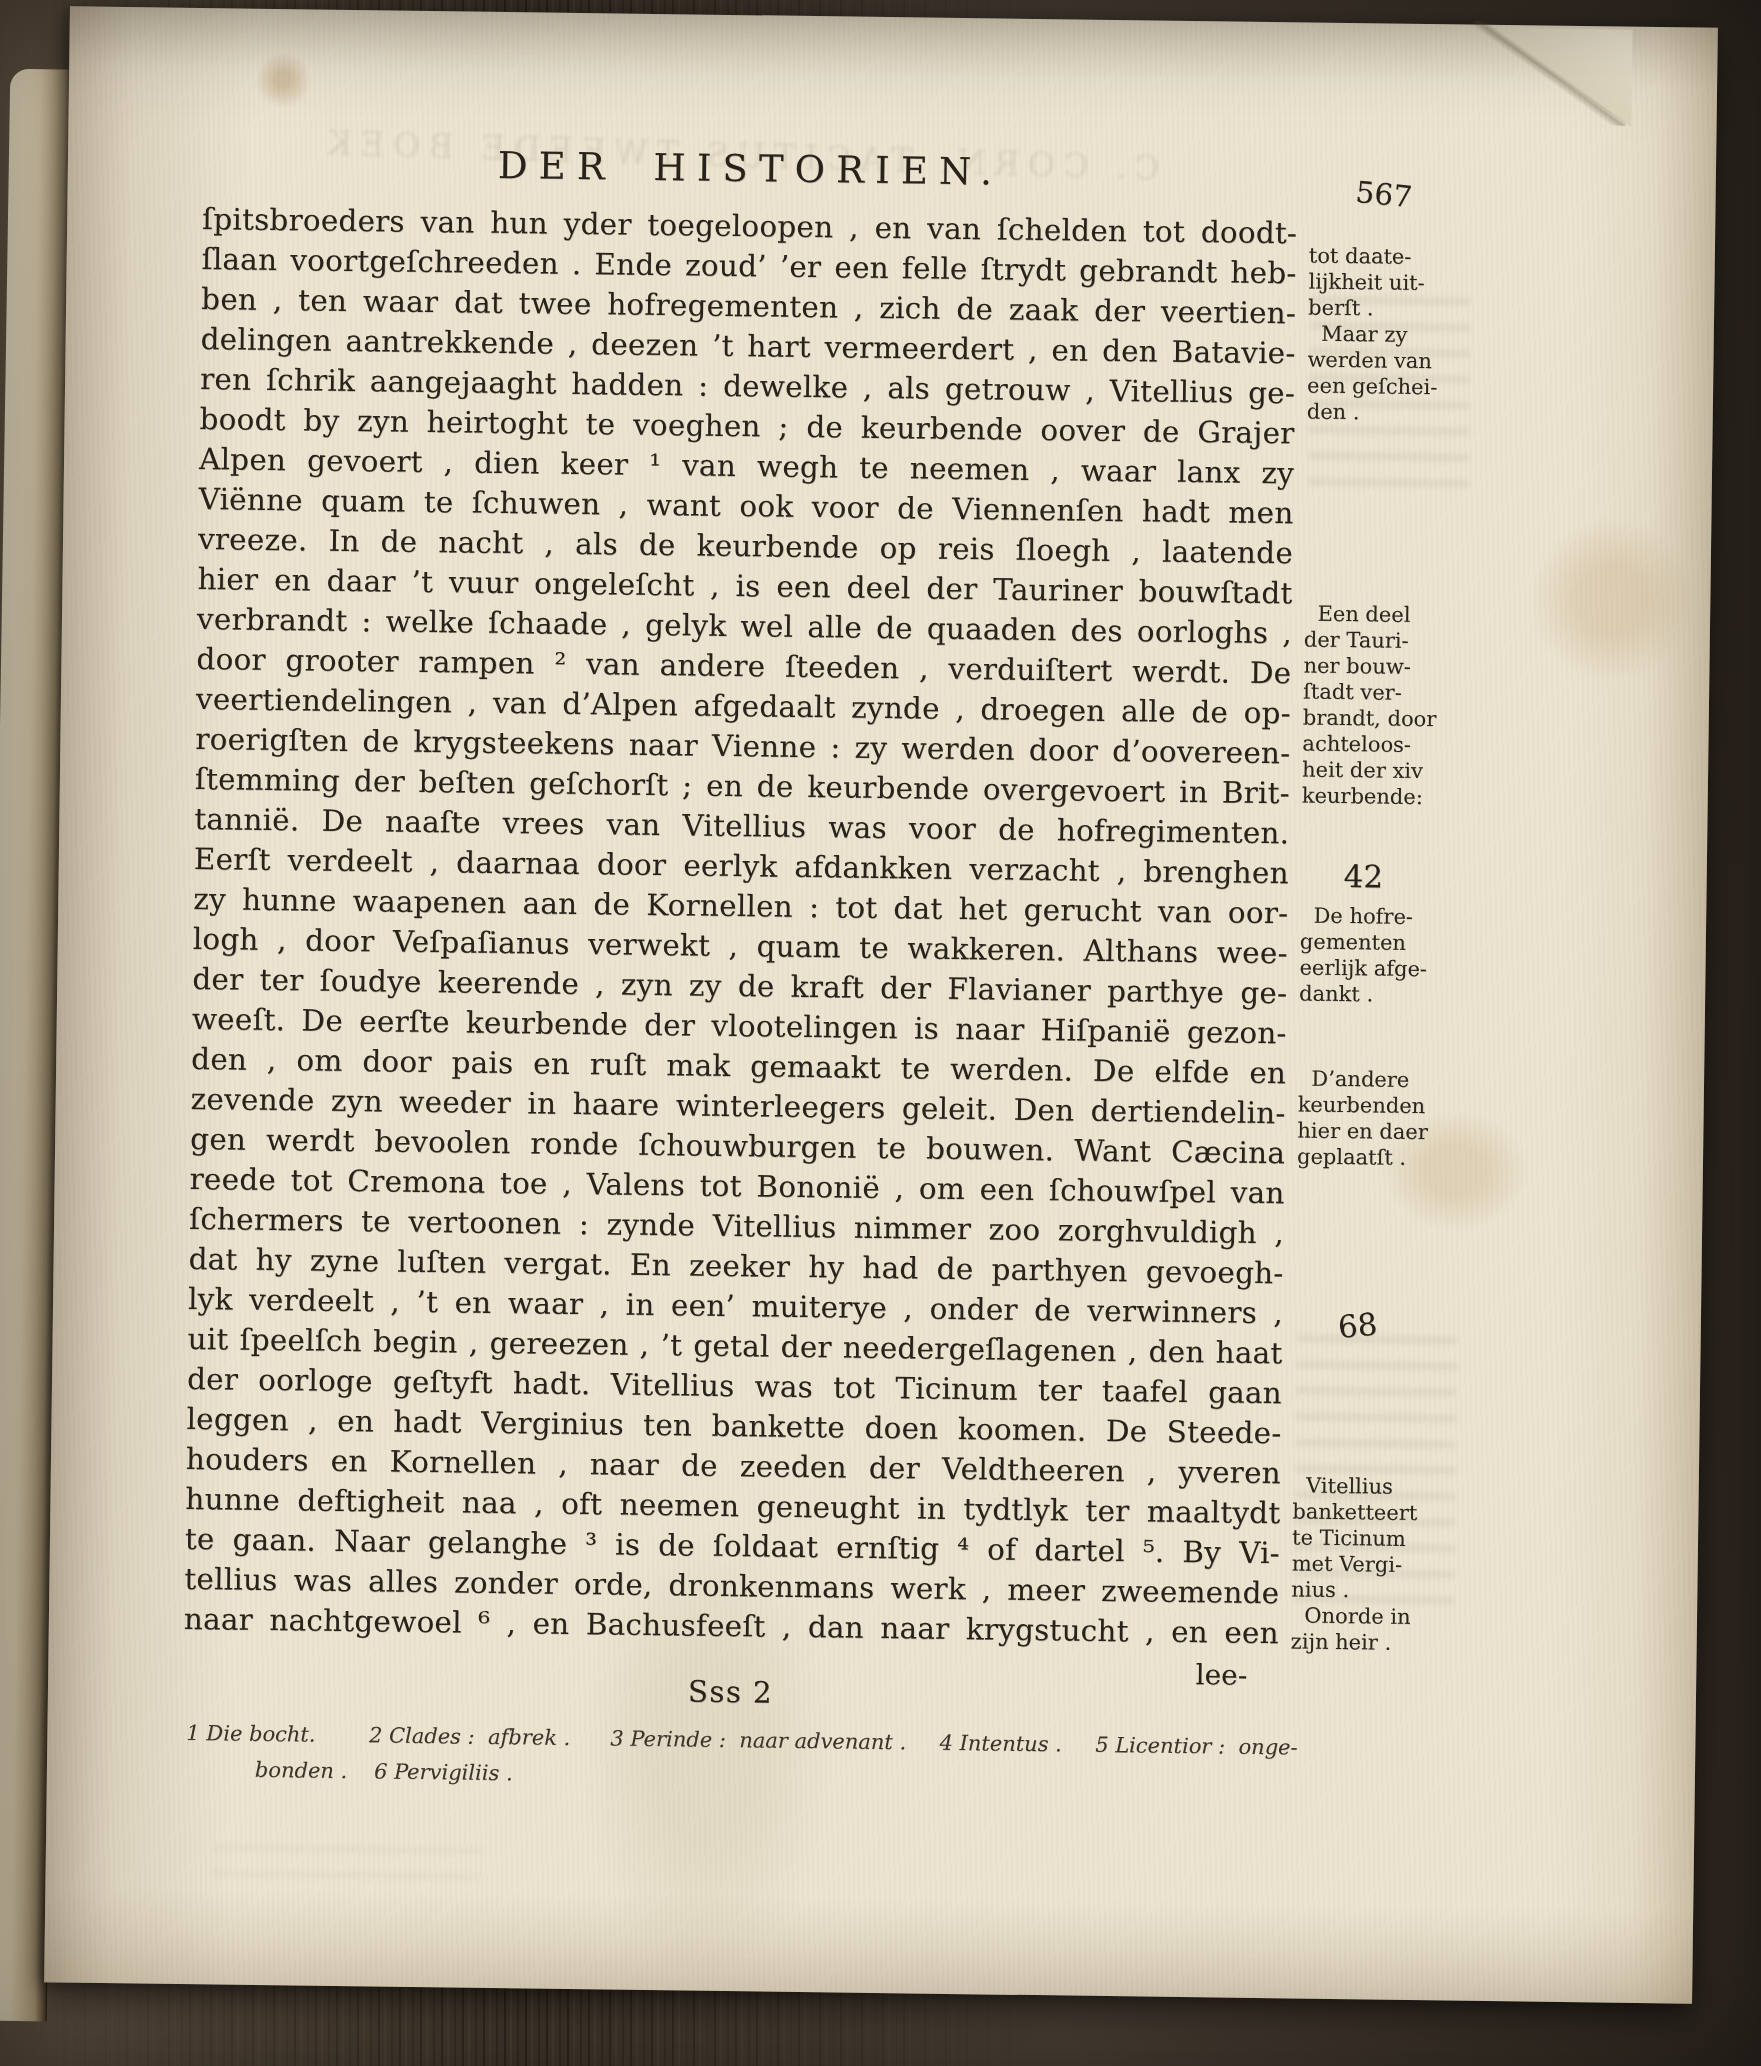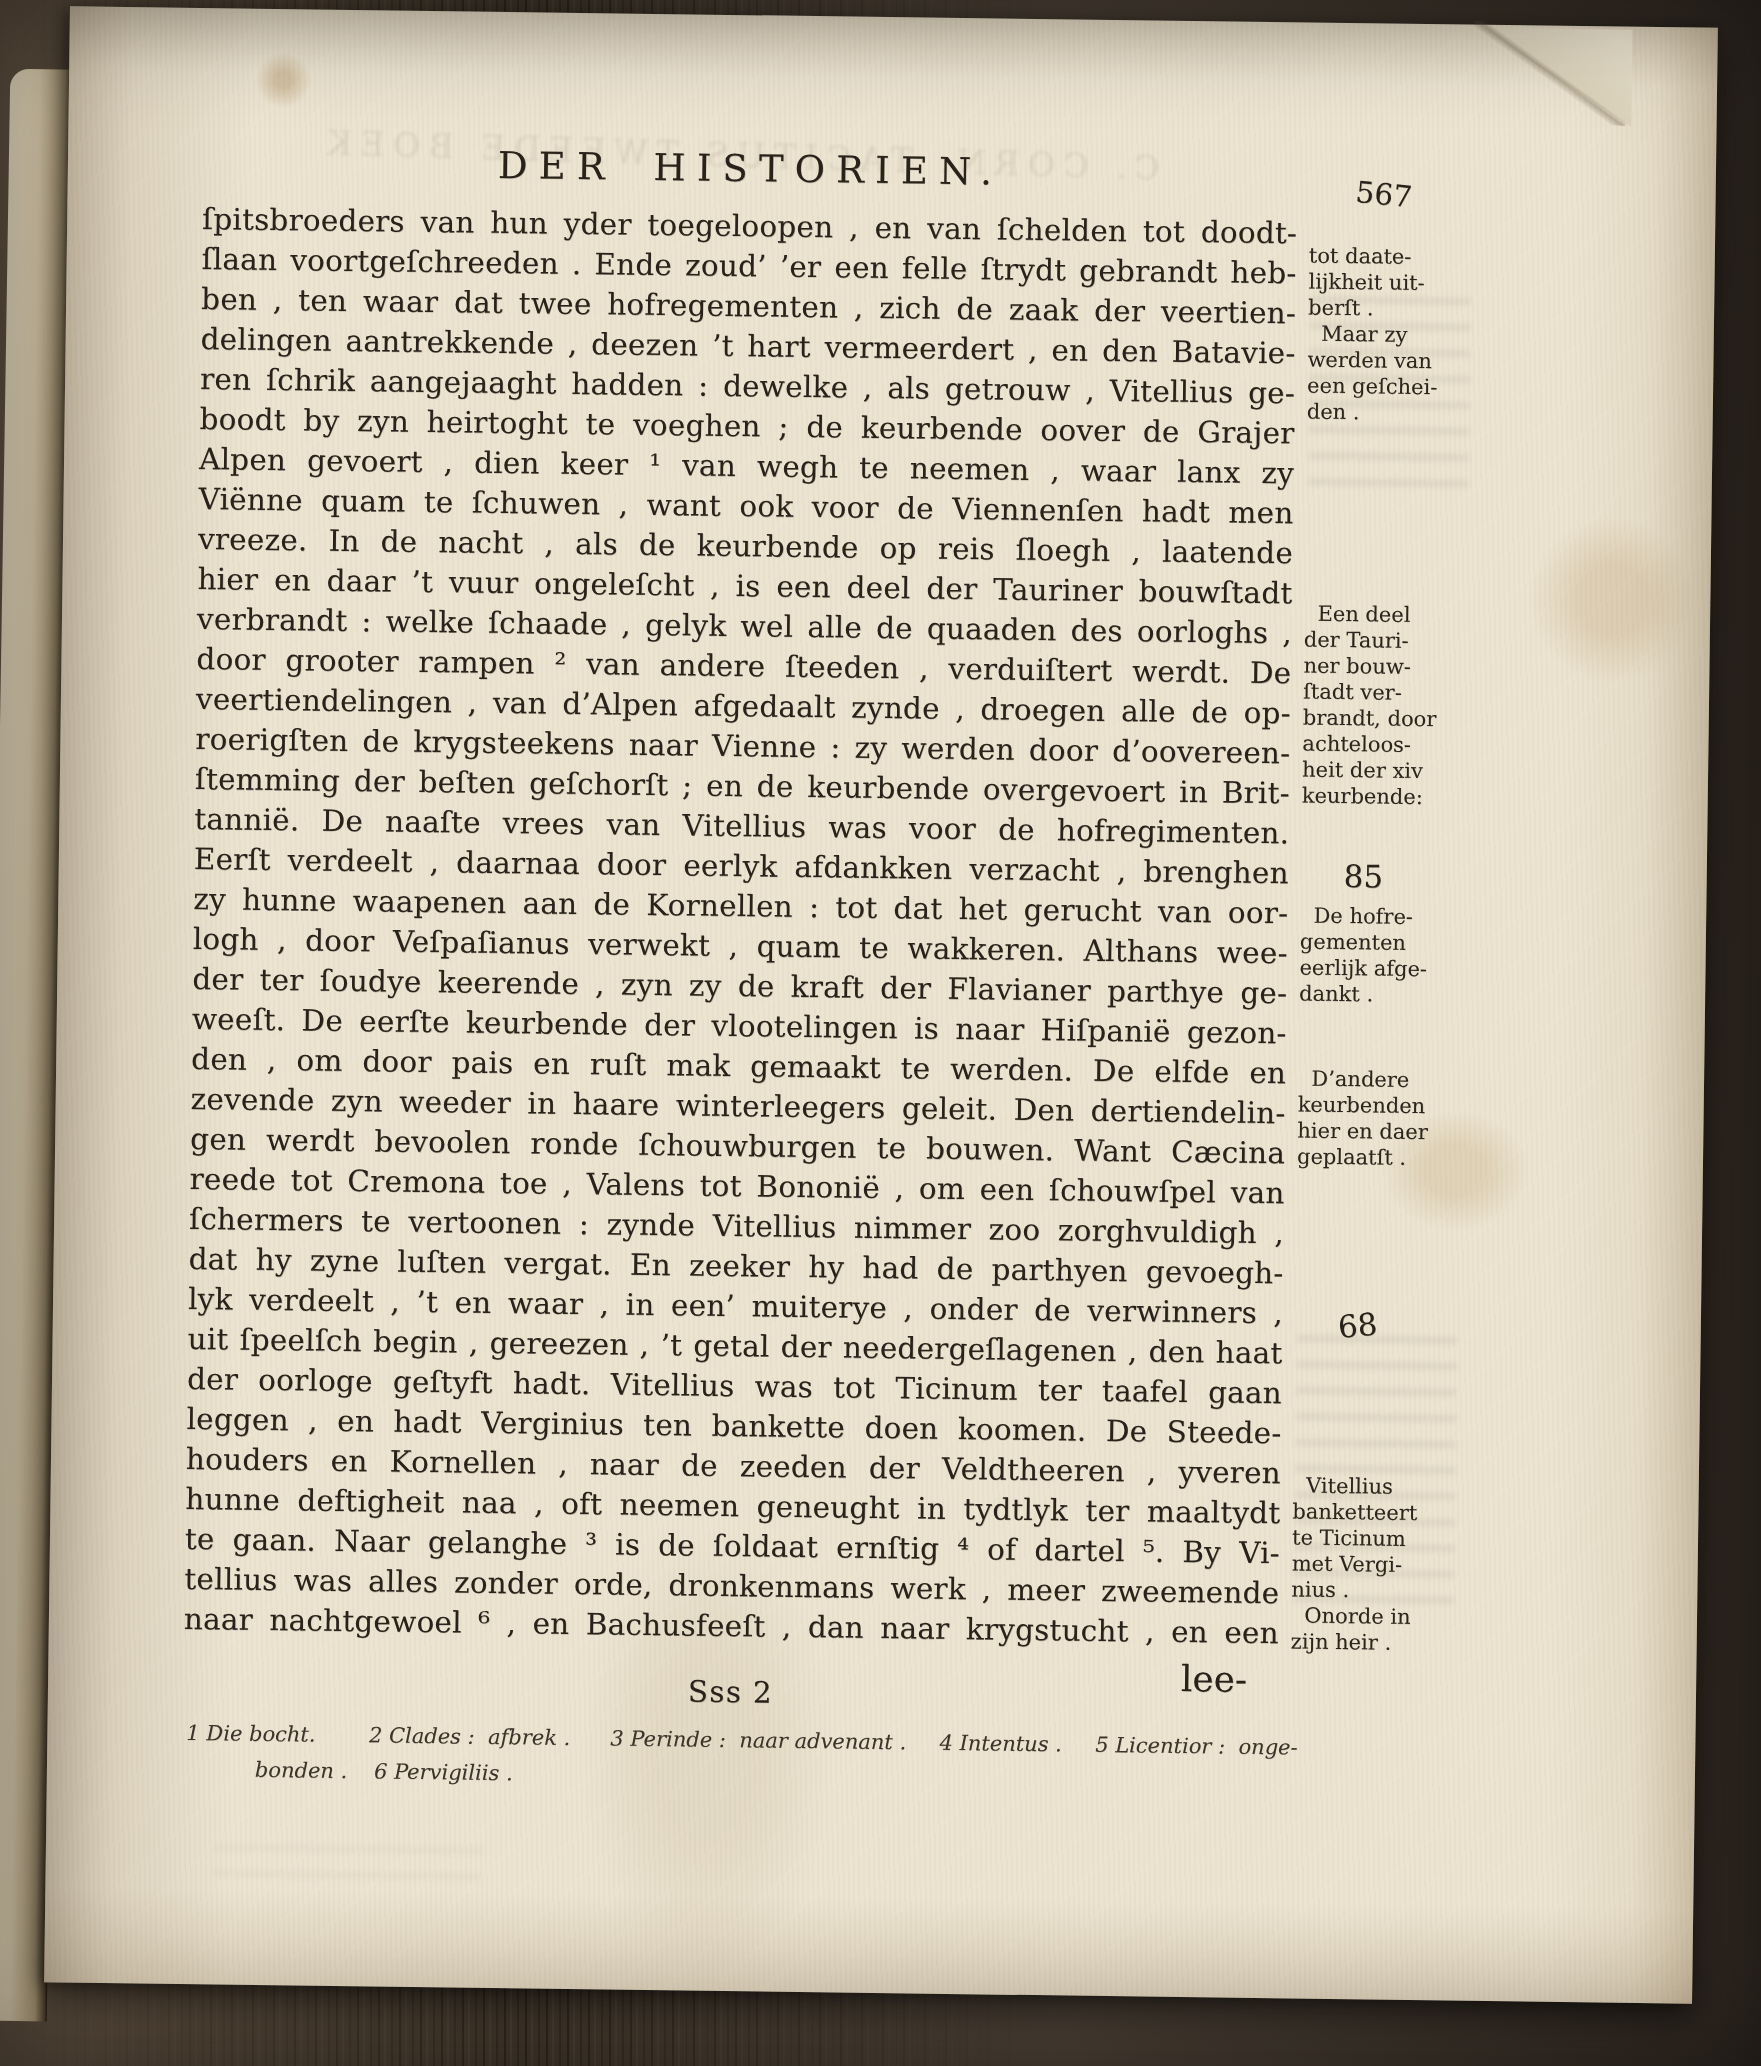--- a/index.html
+++ b/index.html
@@ -85,21 +85,21 @@
   .mnote{position:absolute;left:1242px;width:168px;}
   .mnote .ml{
     font-size:21px;line-height:26px;white-space:pre;
     color:#2c251d;text-shadow:0.3px 0.4px 0.4px rgba(45,35,25,.25);
   }
   .msec{position:absolute;left:1285px;font-size:31px;}
   .msec.r68{transform:rotate(-6deg);}
   
   .sig-row{position:absolute;left:135px;top:1660px;width:1095px;}
   .signature{display:block;text-align:center;font-size:29.5px;letter-spacing:1.3px;}
-  .catchword{position:absolute;right:31px;top:-23px;font-size:36px;}
+  .catchword{position:absolute;right:31px;top:-23px;font-size:28px;}
   .footnotes{position:absolute;left:139px;top:1707px;width:1130px;font-style:italic;}
   .fnl{font-size:21px;line-height:36px;white-space:pre;color:#3c332a;
        text-shadow:0.3px 0.4px 0.5px rgba(60,50,40,.25);}
   .fnl.second{padding-left:69px;}
   
   .vignette{position:absolute;inset:0;pointer-events:none;
     box-shadow:inset 0 0 116px rgba(0,0,0,.45);}
 </style>
 </head>
 <body>
@@ -174,21 +174,21 @@
     <div class="ml">  Een deel</div>
     <div class="ml">der Tauri-</div>
     <div class="ml">ner bouw-</div>
     <div class="ml">ſtadt ver-</div>
     <div class="ml">brandt, door</div>
     <div class="ml">achteloos-</div>
     <div class="ml">heit der xiv</div>
     <div class="ml">keurbende:</div>
   </div>
 
-  <div class="msec ink" style="top:835px">85</div>
+  <div class="msec ink" style="top:835px">42</div>
 
   <div class="mnote" style="top:880px">
     <div class="ml">  De hofre-</div>
     <div class="ml">gementen</div>
     <div class="ml">eerlijk afge-</div>
     <div class="ml">dankt .</div>
   </div>
 
   <div class="mnote" style="top:1043px">
     <div class="ml">  D’andere</div>

